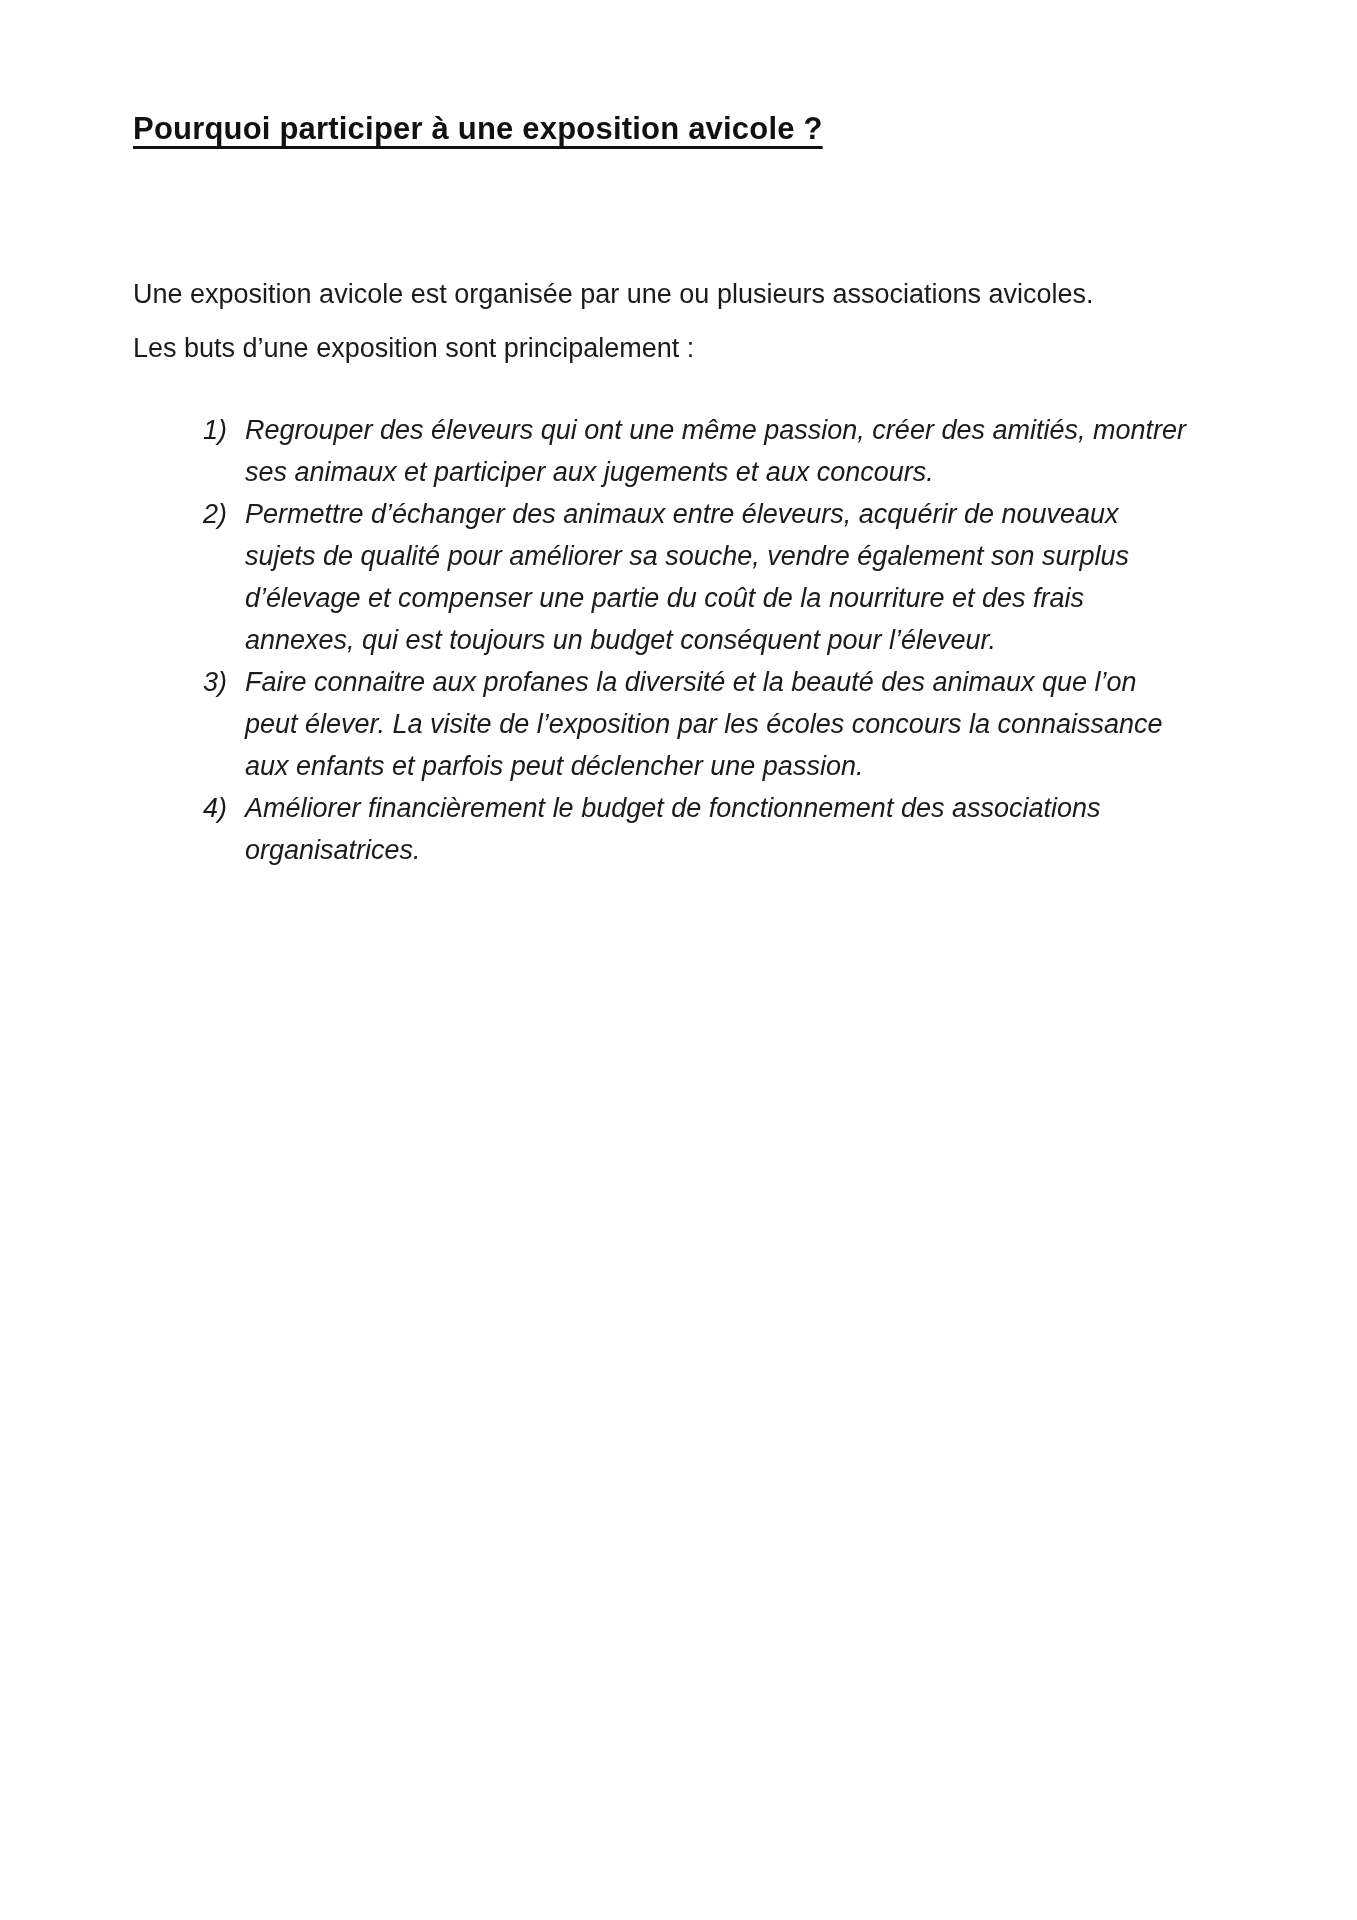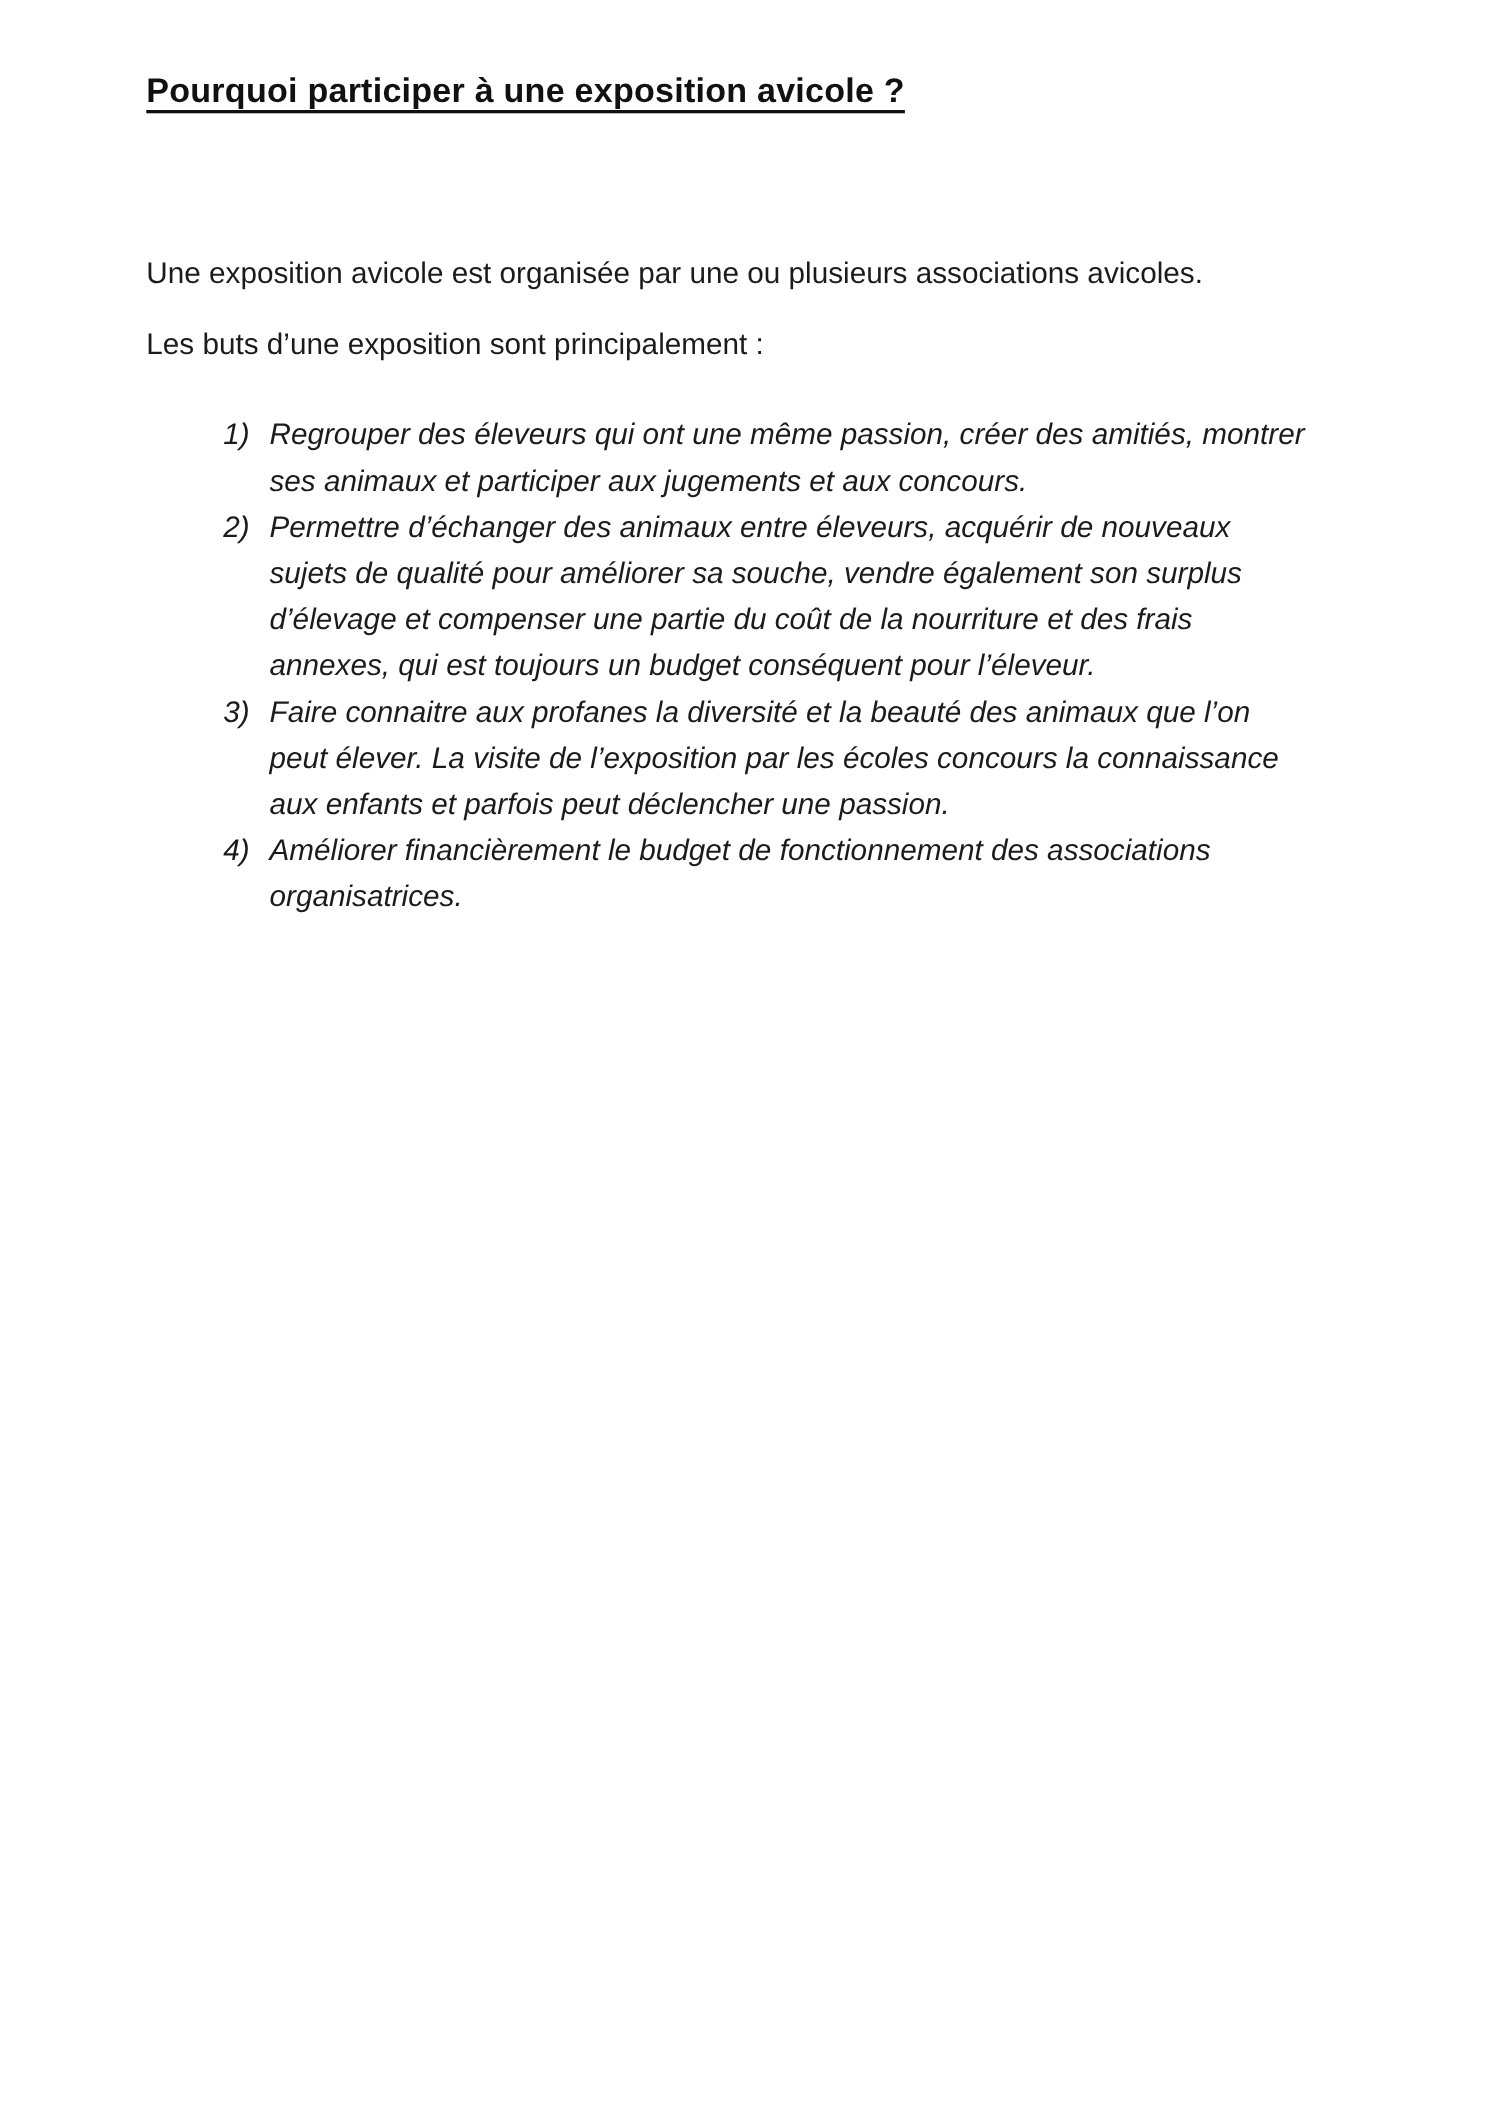--- a/index.html
+++ b/index.html
@@ -13,21 +13,21 @@
     height: 1920px;
     font-family: "Liberation Sans", sans-serif;
     color: #1a1a1a;
     overflow: hidden;
   }
 
   .page {
     width: 1357px;
     height: 1920px;
     background: #ffffff;
-    padding: 65px 161px 0 133px;
+    padding: 111px 161px 0 133px;
   }
 
   .doc-title {
     font-size: 31px;
     font-weight: bold;
     color: #111111;
     letter-spacing: 0.2px;
     text-decoration: underline;
     text-decoration-thickness: 3px;
     text-underline-offset: 7px;
@@ -35,21 +35,21 @@
     font-family: "Liberation Sans", sans-serif;
   }
 
   .body-text {
     font-size: 27px;
     line-height: 42px;
     color: #1b1b1b;
   }
 
   .intro {
-    margin-bottom: 23px;
+    margin-bottom: 12px;
   }
 
   .goals-heading {
     margin-bottom: 40px;
   }
 
   ol.goals {
     list-style: none;
     counter-reset: goal;
     padding-left: 70px;

